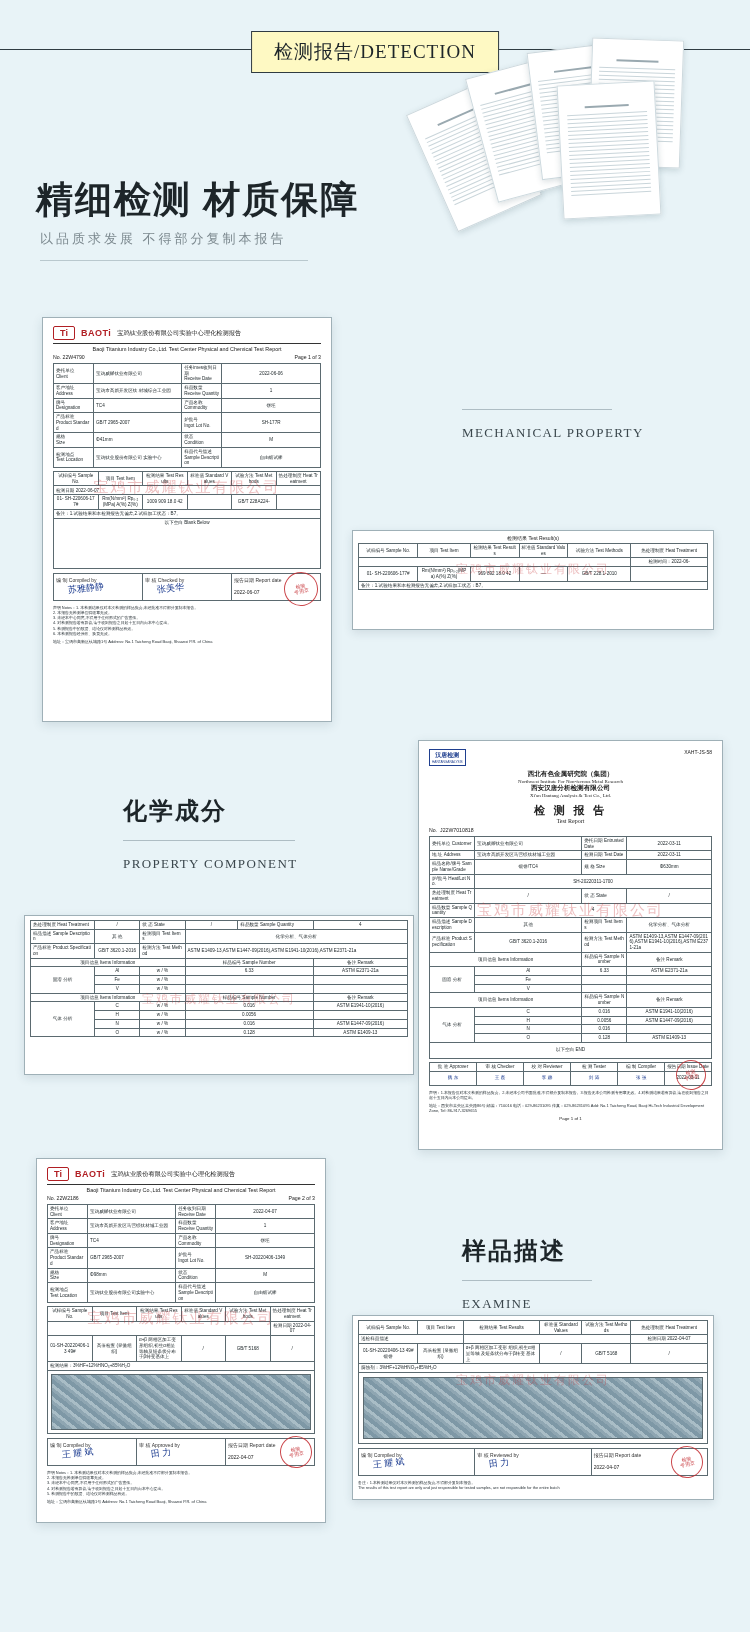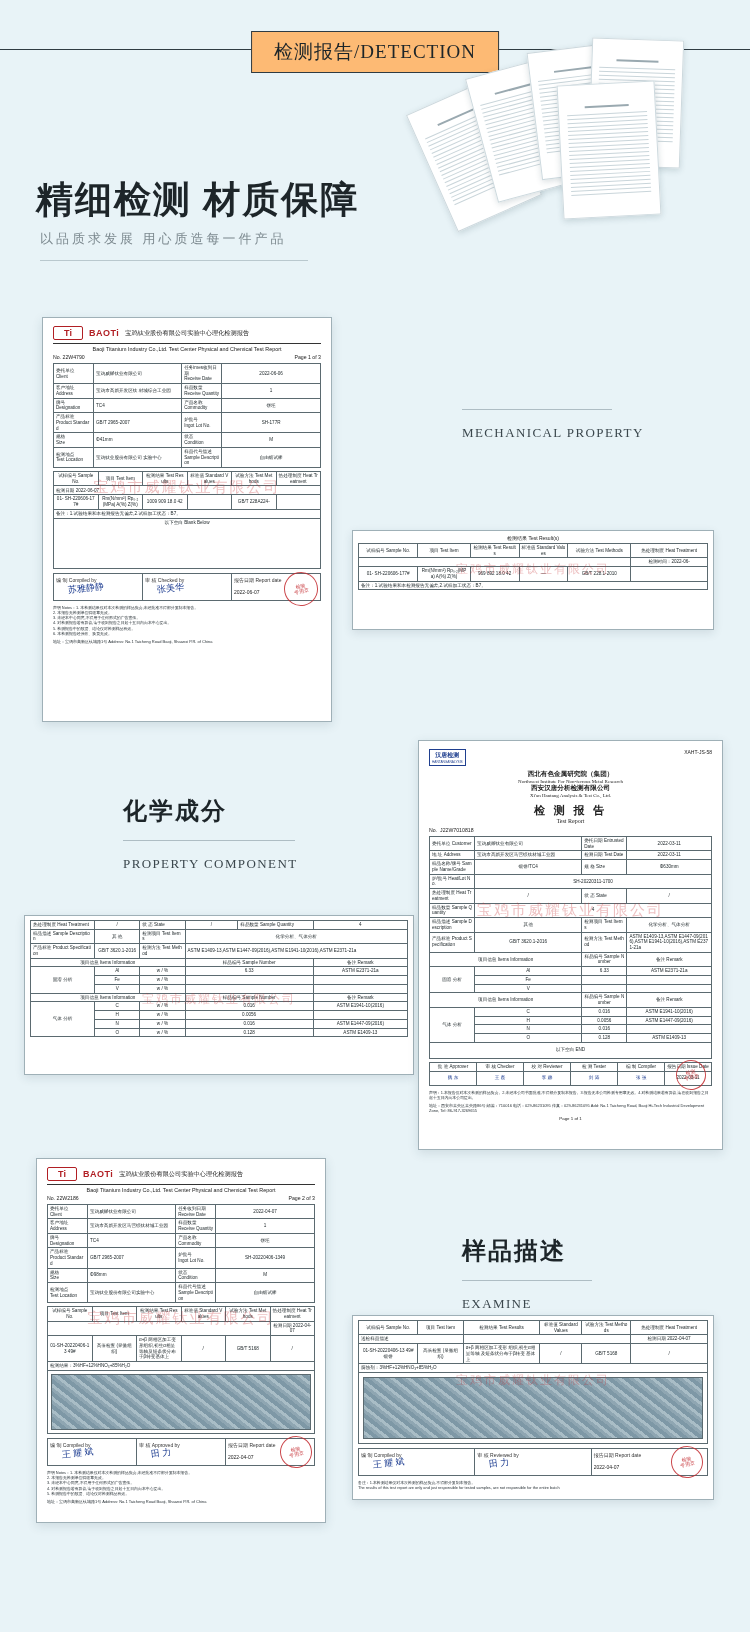--- a/index.html
+++ b/index.html
@@ -26,21 +26,21 @@
     left: 0;
     width: 750px;
     height: 1px;
     background: #2f3b42;
   }
   .top-banner .title-box {
     position: absolute;
     top: 31px;
     left: 50%;
     transform: translateX(-50%);
-    background: #fdba74;
+    background: #fef9c3;
     border: 1px solid #2f3b42;
     padding: 7px 22px;
     font-size: 19px;
     letter-spacing: 1px;
     color: #1d2529;
     white-space: nowrap;
     font-family: "Liberation Serif", serif;
   }
 
   
@@ -119,21 +119,21 @@
     overflow: hidden;
   }
   .doc-inner { padding: 8px 10px; }
 
   .brand-row {
     display:flex; align-items:center; gap:6px;
     border-bottom: 1px solid #333;
     padding-bottom: 3px;
   }
   .brand-logo {
-    width: 30px; height: 14px; flex:0 0 auto;
+    width: 22px; height: 14px; flex:0 0 auto;
     border: 1px solid #b11f24; border-radius: 2px;
     color:#b11f24; font-size:9px; line-height:12px; text-align:center;
     font-weight:bold;
   }
   .brand-name { font-size: 9px; font-weight: bold; color:#b11f24; letter-spacing:.5px; }
   .brand-co { font-size: 6.2px; color:#222; }
   .doc-head-en { font-size:5.4px; text-align:center; color:#222; margin-top:2px; }
   .doc-no { display:flex; justify-content:space-between; font-size:5.2px; margin:2px 0 3px; }
 
   table.rpt {
@@ -224,21 +224,21 @@
 </head>
 <body>
 
 <div class="top-banner">
   <div class="rule"></div>
   <div class="title-box">检测报告/DETECTION</div>
 </div>
 
 <div class="hero">
   <div class="hero-title">精细检测  材质保障</div>
-  <div class="hero-sub">以品质求发展   用心质造每一件产品</div>
+  <div class="hero-sub">以品质求发展   不得部分复制本报告</div>
   <div class="hero-sub-line"></div>
 
   <div class="fan">
     <div class="sheet s1">
         <div class="lines">
           <i class="t"></i>
           <i></i>
           <i></i>
           <i></i>
           <i></i>

